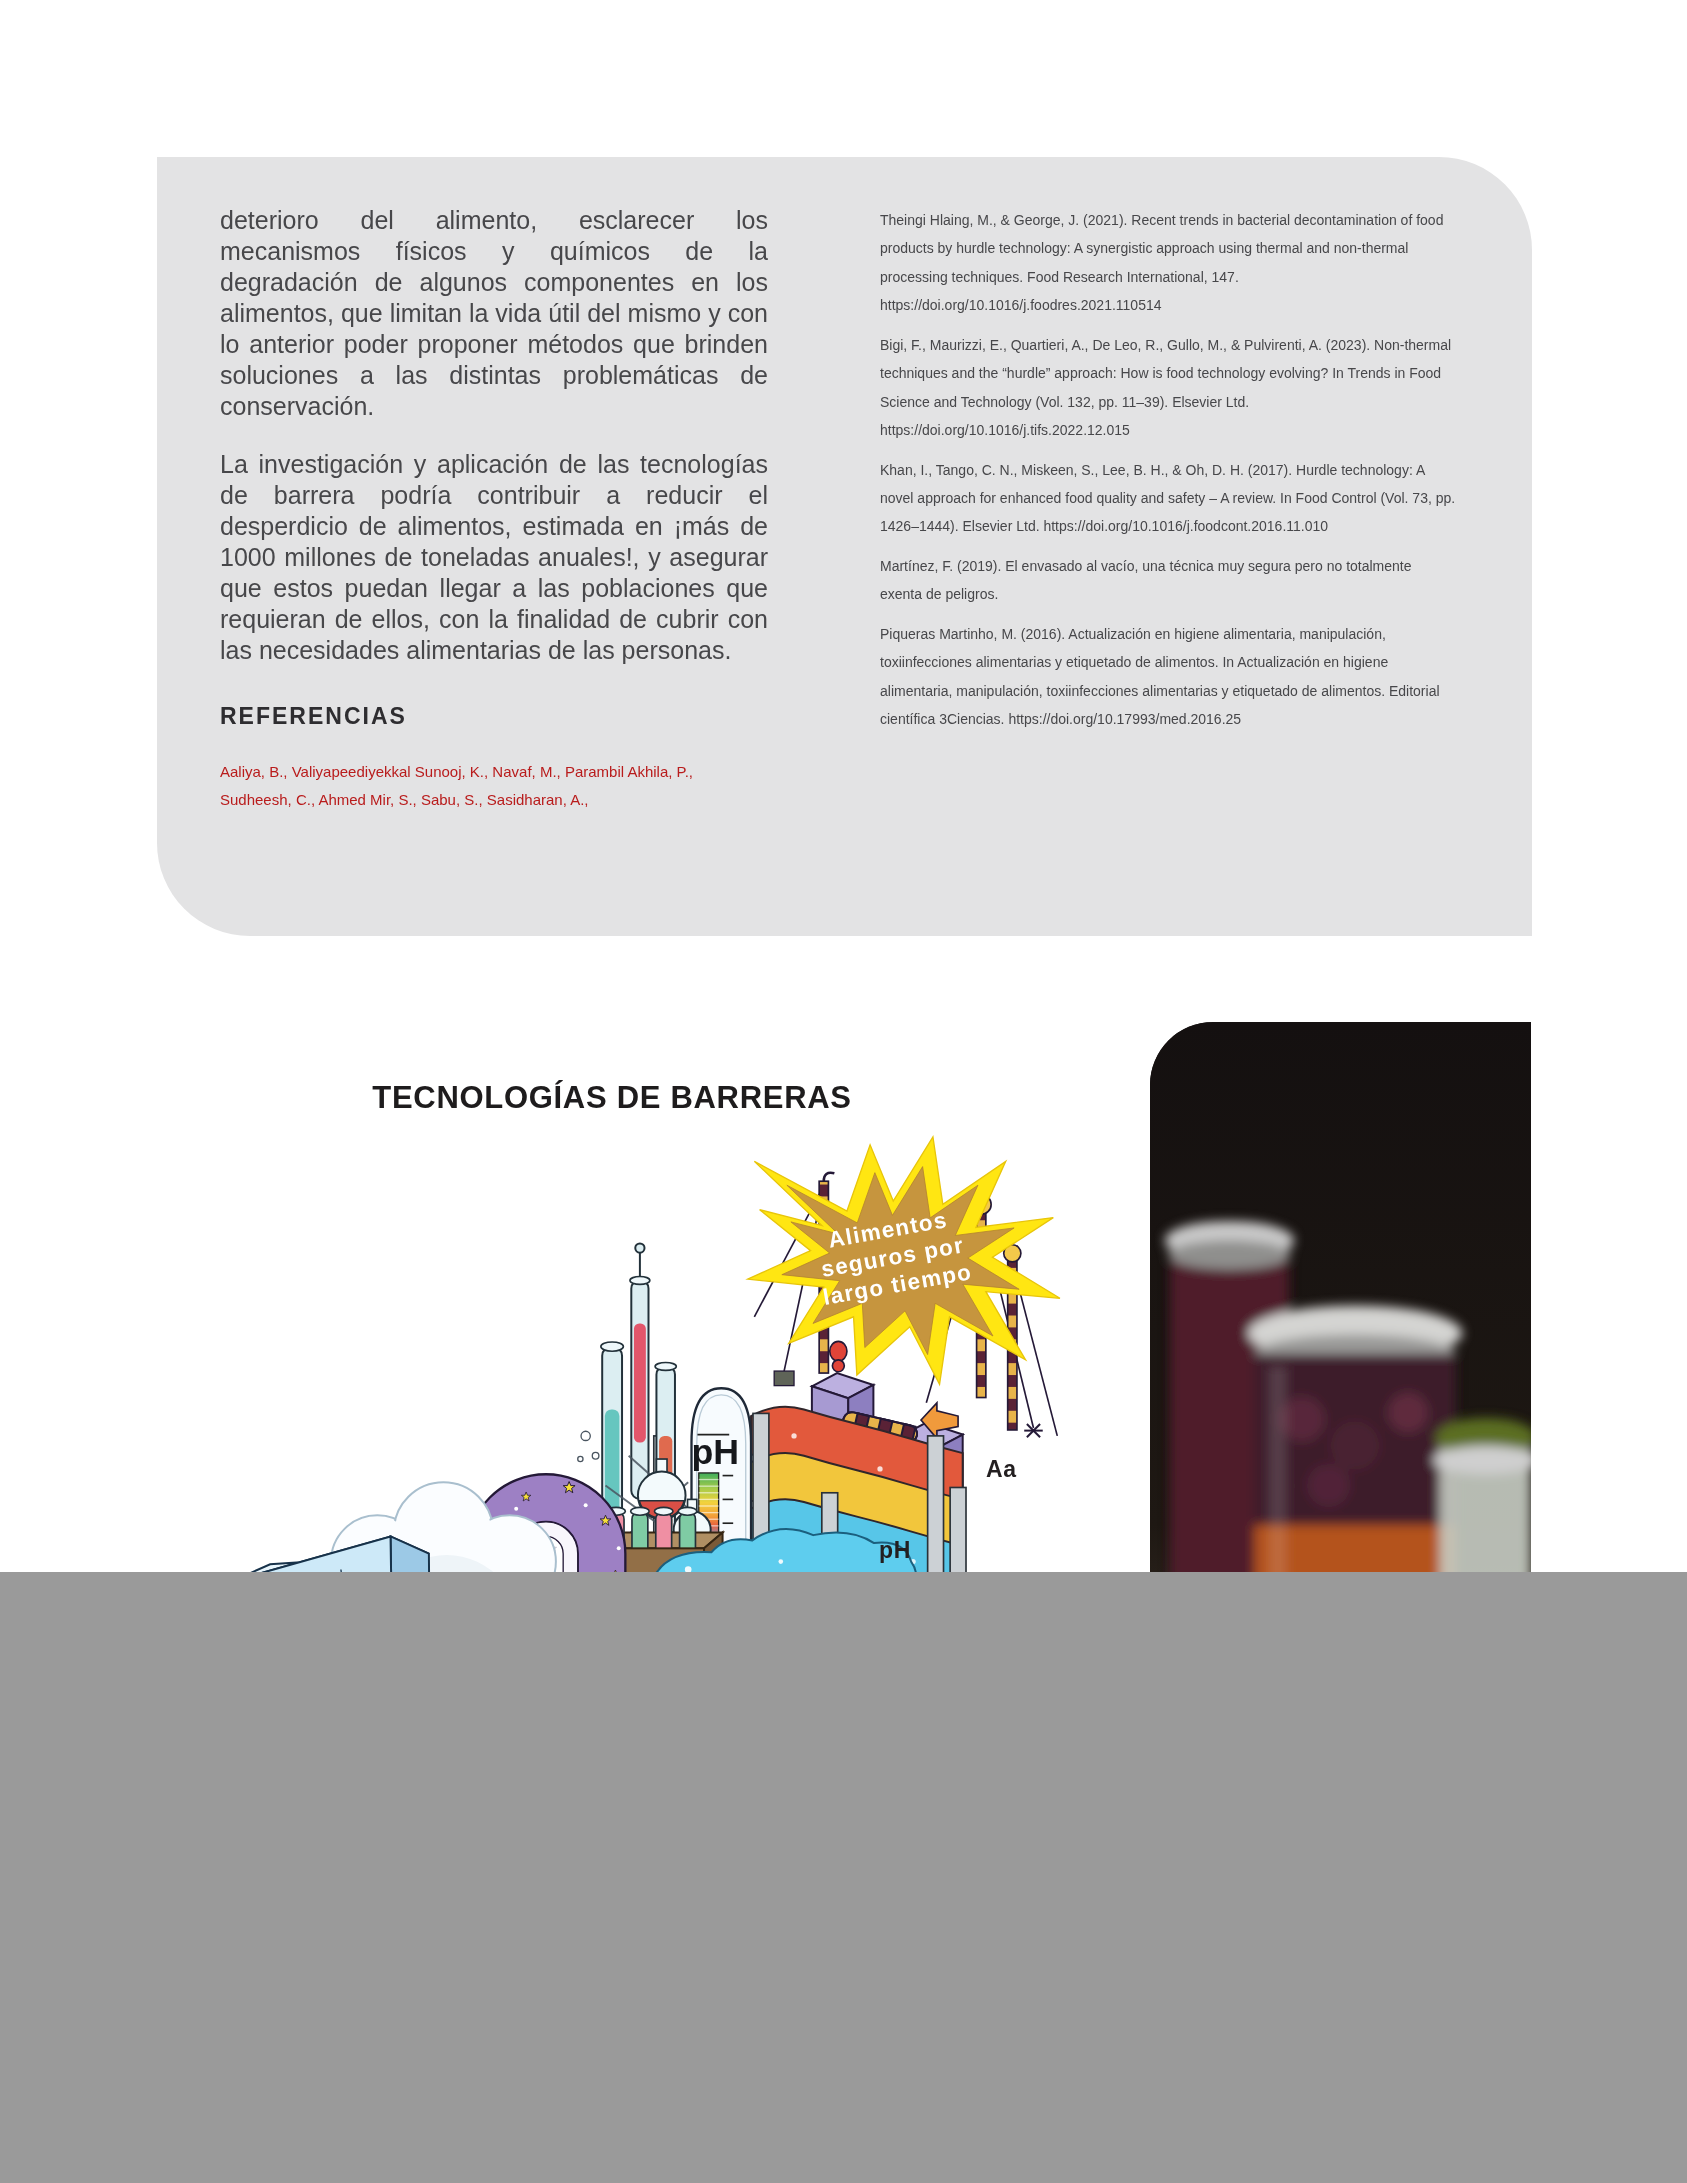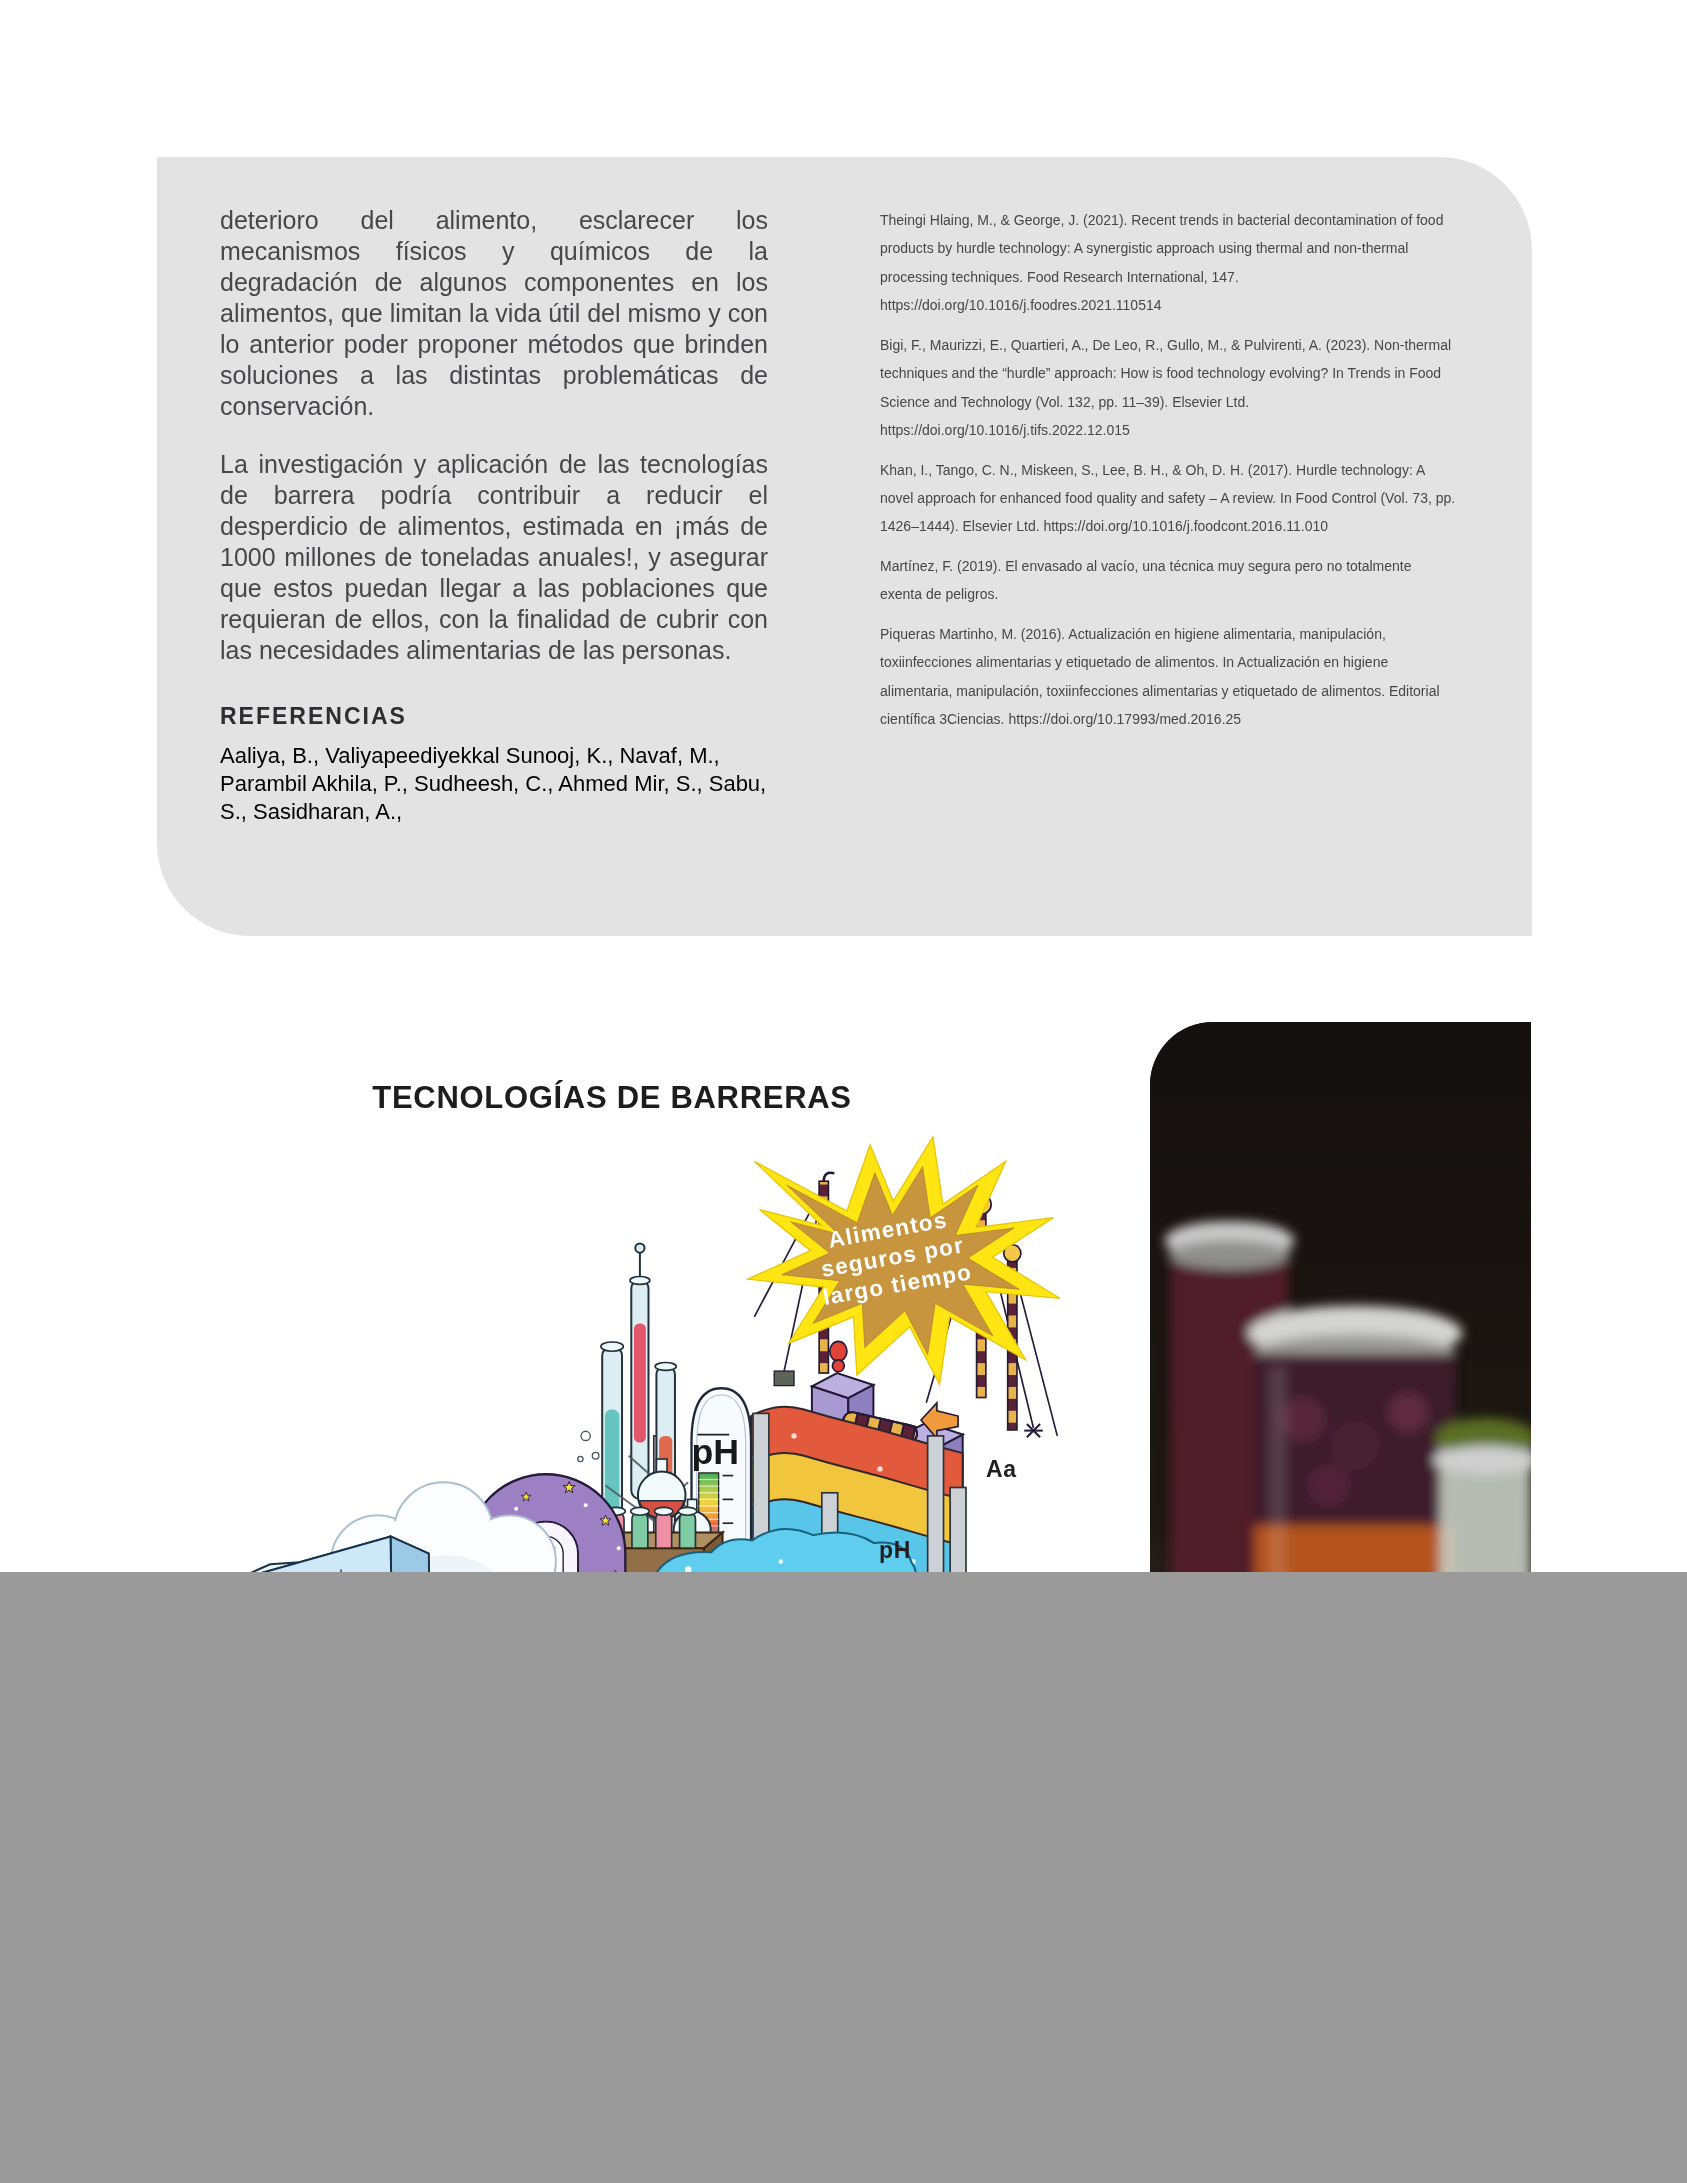--- a/index.html
+++ b/index.html
@@ -6,22 +6,22 @@
   body{background:#9a9a9a;}
   .page{position:relative;width:1687px;height:1572px;background:#ffffff;overflow:hidden;
         font-family:"Liberation Sans",sans-serif;color:#414042;}
   .abs{position:absolute;}
   
   .panel{left:157px;top:157px;width:1375px;height:779px;background:#e3e3e4;
          border-radius:0 93px 0 93px;}
   .colL{left:220px;top:205px;width:548px;}
   .colL p{margin:0 0 26.5px 0;font-size:25px;line-height:31px;text-align:justify;
           color:#47474a;font-weight:400;}
-  .refhead{margin:37px 0 12px 0;font-size:23px;font-weight:bold;letter-spacing:2px;color:#2e2d30;}
-  .refpart{font-size:22px;line-height:28.4px;color:#000000;}
+  .refhead{margin:37px 0 28px 0;font-size:23px;font-weight:bold;letter-spacing:2px;color:#2e2d30;}
+  .refpart{font-size:15px;line-height:28.4px;color:#b91c1c;}
   .colR{left:880px;top:206px;width:577px;}
   .colR p{margin:0 0 11.2px 0;font-size:14px;line-height:28.4px;color:#47474a;text-align:left;}
   .figtitle{left:225px;top:1080px;width:774px;text-align:center;font-size:31px;
             font-weight:bold;letter-spacing:0.7px;color:#1e1c1d;}
   .lbl{font-weight:bold;color:#231f20;font-size:23px;line-height:30px;white-space:pre-line;
        letter-spacing:0.7px;}
   .caption{left:278px;top:1912px;width:701px;text-align:center;font-size:22.5px;
            line-height:32px;color:#898a8d;}
   .caption .cap-b{font-weight:bold;color:#6b6c6f;}
   .pagenum{left:1588px;top:2125px;width:77px;text-align:right;font-size:32px;color:#4d7c0f;}

